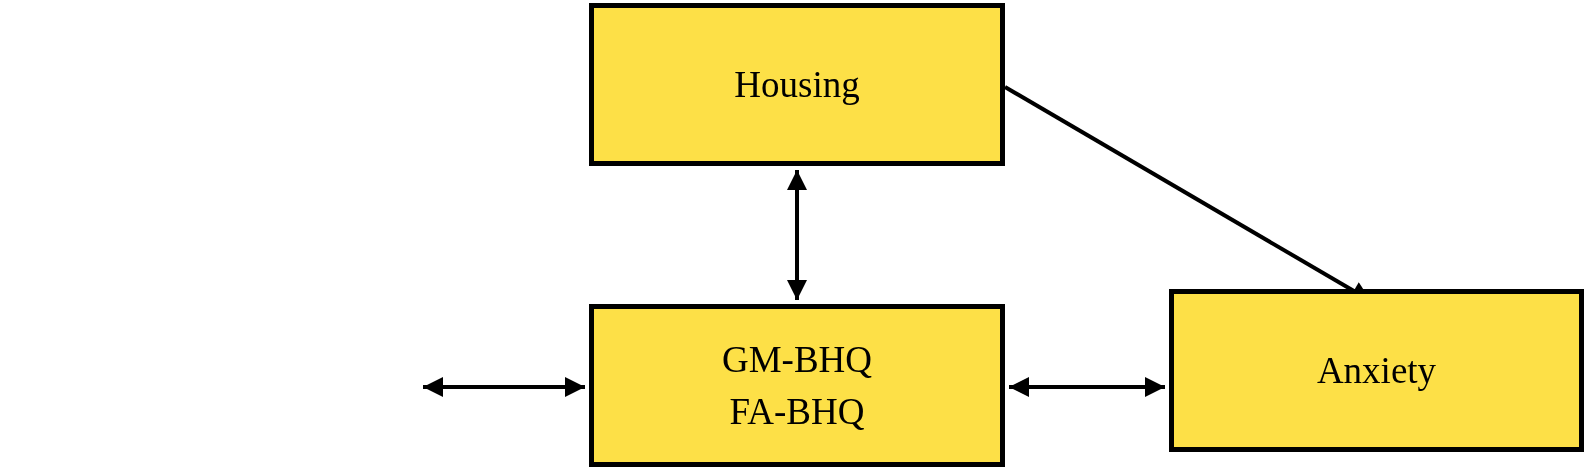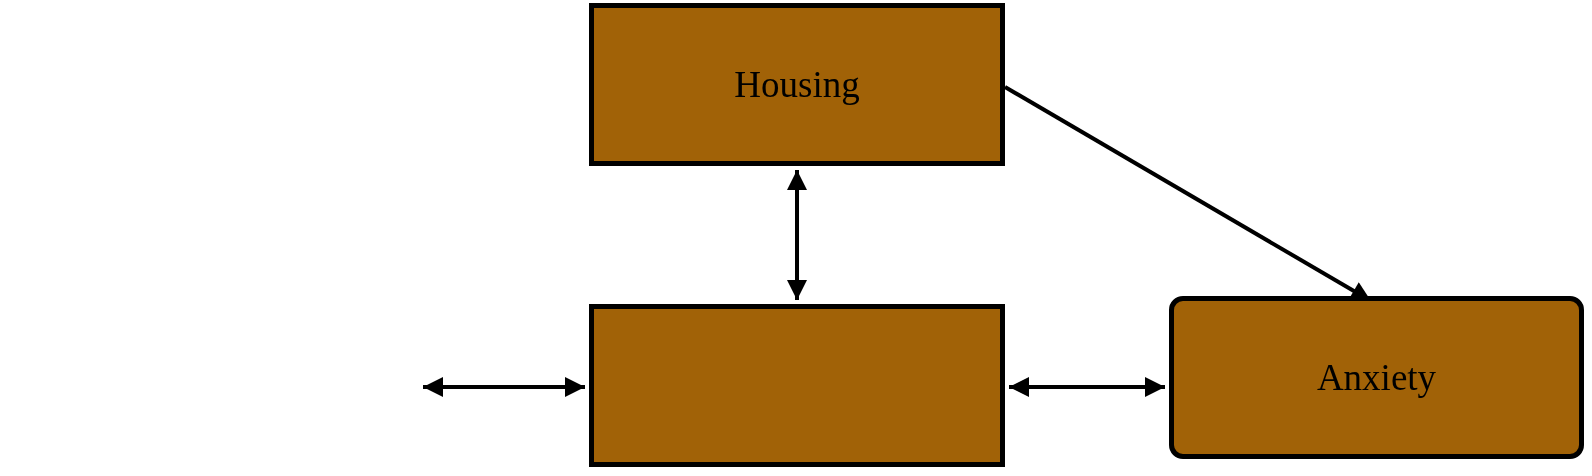--- a/index.html
+++ b/index.html
@@ -8,34 +8,34 @@
     width: 1592px;
     height: 476px;
     background: #ffffff;
     font-family: "Liberation Serif", serif;
     overflow: hidden;
   }
   .node {
     position: absolute;
     box-sizing: border-box;
     border: 5px solid #000000;
-    background: #a16207;
+    background: #fde047;
     display: flex;
     flex-direction: column;
     align-items: center;
     justify-content: center;
     text-align: right;
     font-size: 37px;
     line-height: 1.4;
     color: #000000;
   }
   .node-housing   { left: 589px; top: 3px;   width: 416px; height: 163px; }
   .node-sedentary { left: 3px;   top: 304px; width: 416px; height: 163px; }
   .node-bhq       { left: 589px; top: 304px; width: 416px; height: 163px; }
-  .node-anxiety   { left: 1169px; top: 296px; width: 415px; height: 163px; border-radius: 14px; }
+  .node-anxiety   { left: 1169px; top: 289px; width: 415px; height: 163px; }
   .edges-layer {
     position: absolute;
     left: 0; top: 0;
     width: 1592px;
     height: 476px;
     pointer-events: none;
   }
 </style>
 </head>
 <body>
@@ -57,19 +57,21 @@
 
     <line x1="1005" y1="87" x2="1371" y2="301" stroke="#000000" stroke-width="4" marker-end="url(#arrowhead)"></line>
   </svg>
 
   <div class="node node-housing">
     <span>Housing</span>
   </div>
 
 
   <div class="node node-bhq">
+    <span>GM-BHQ</span>
+    <span>FA-BHQ</span>
   </div>
 
   <div class="node node-anxiety">
     <span>Anxiety</span>
   </div>
 
 </div>
 
 </body></html>

